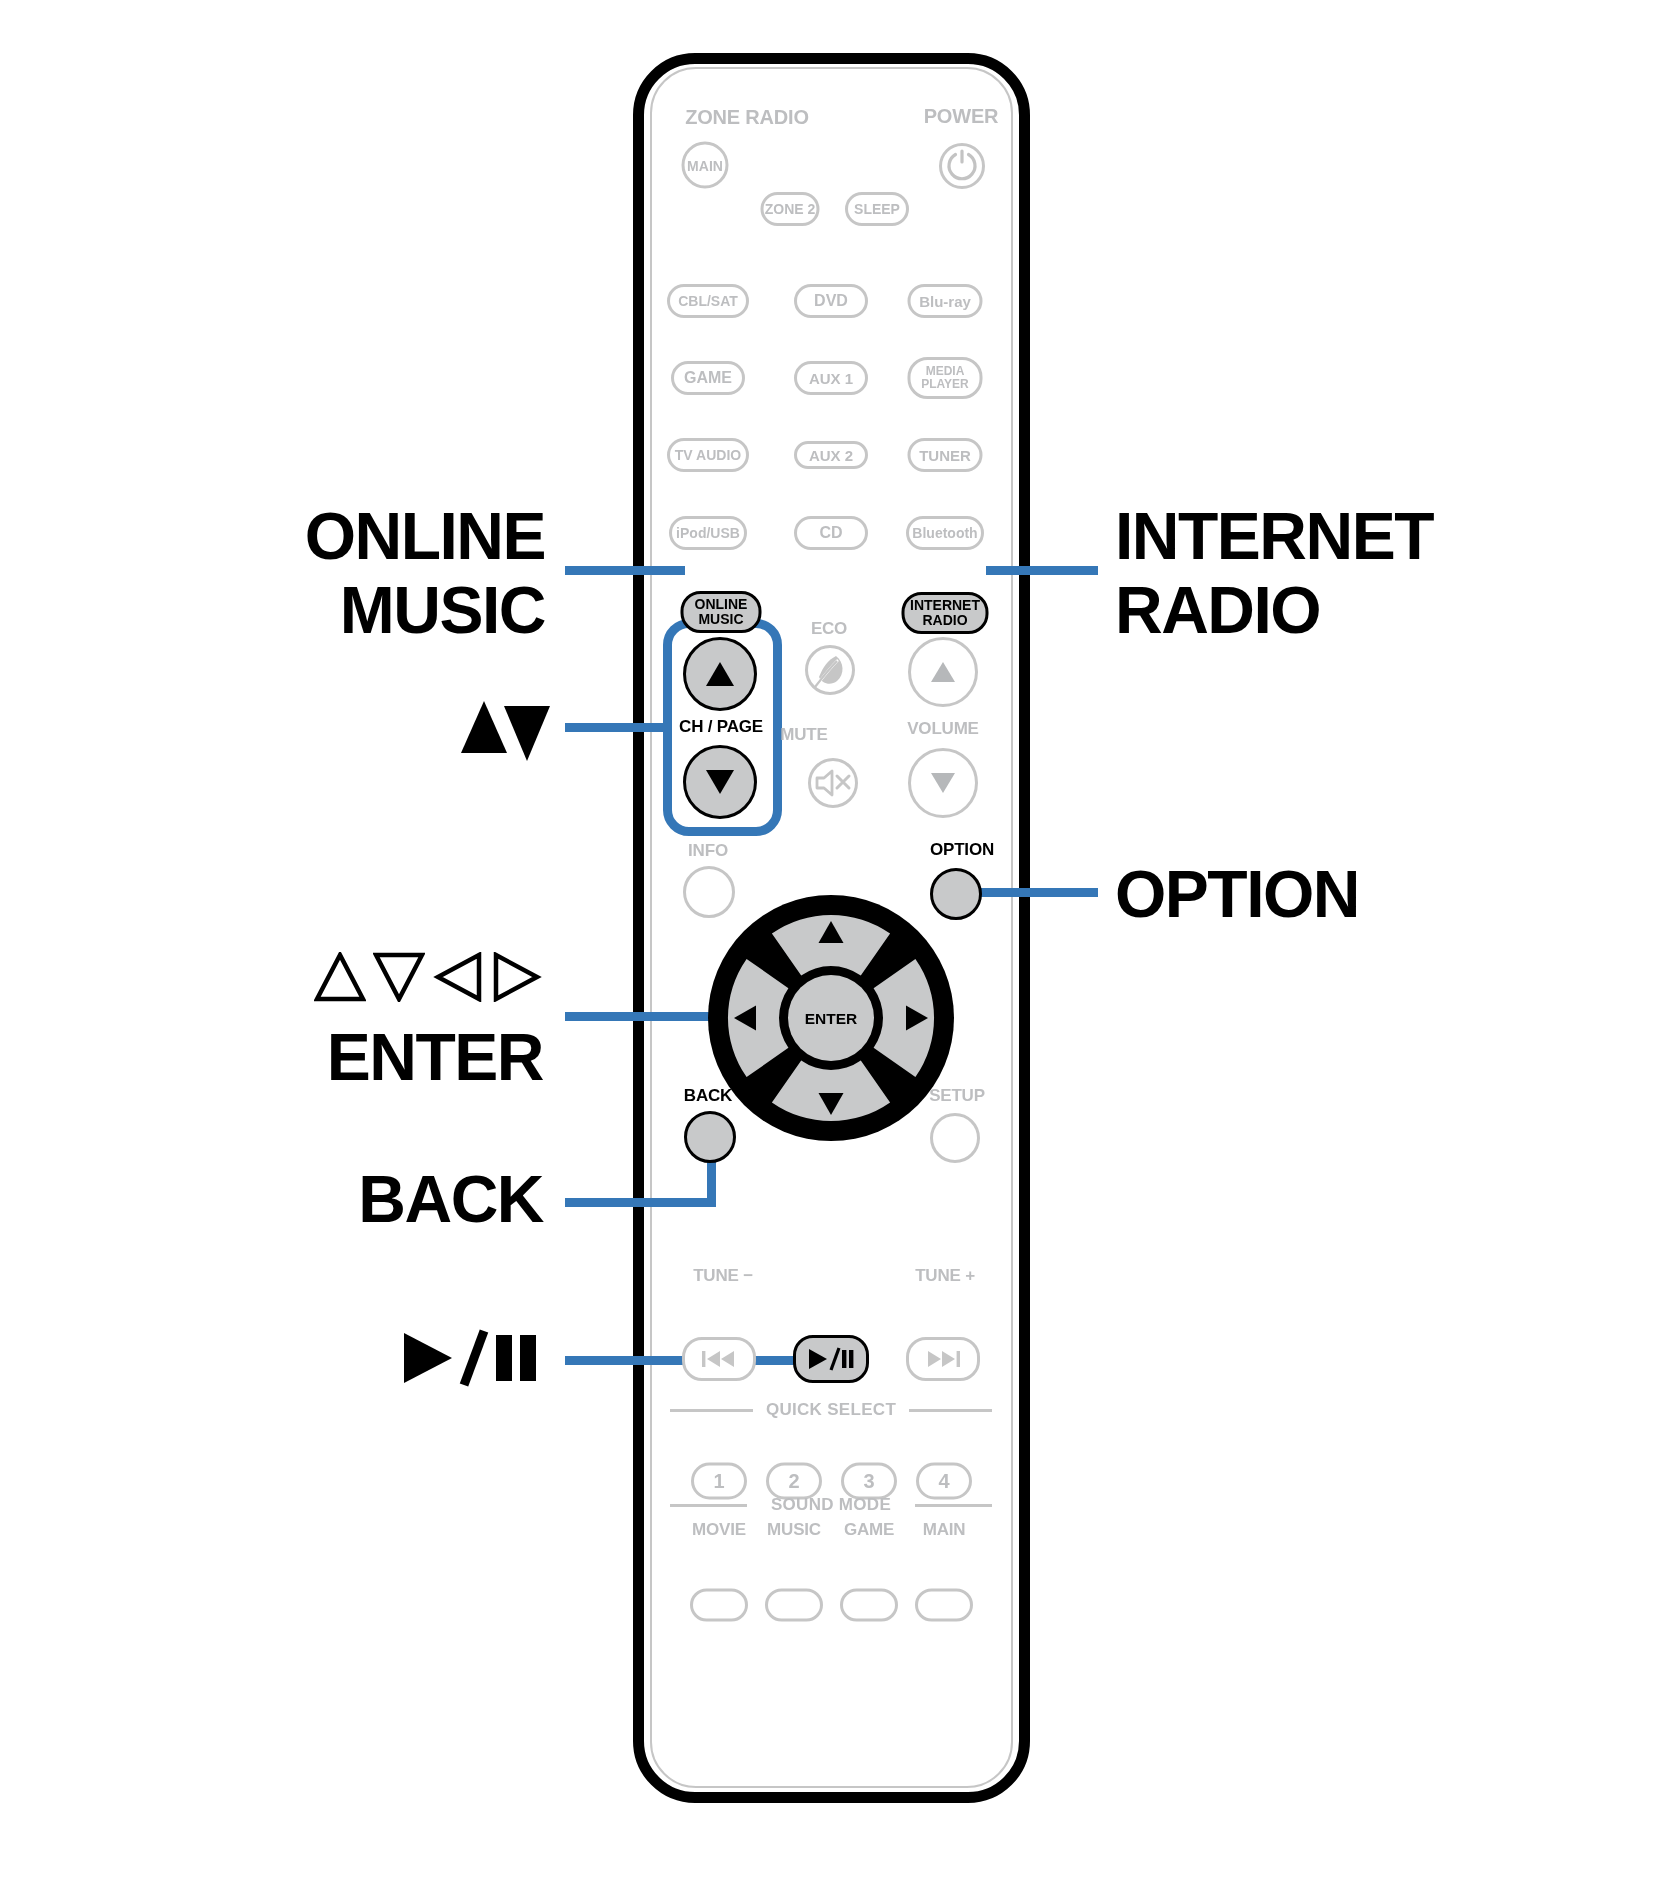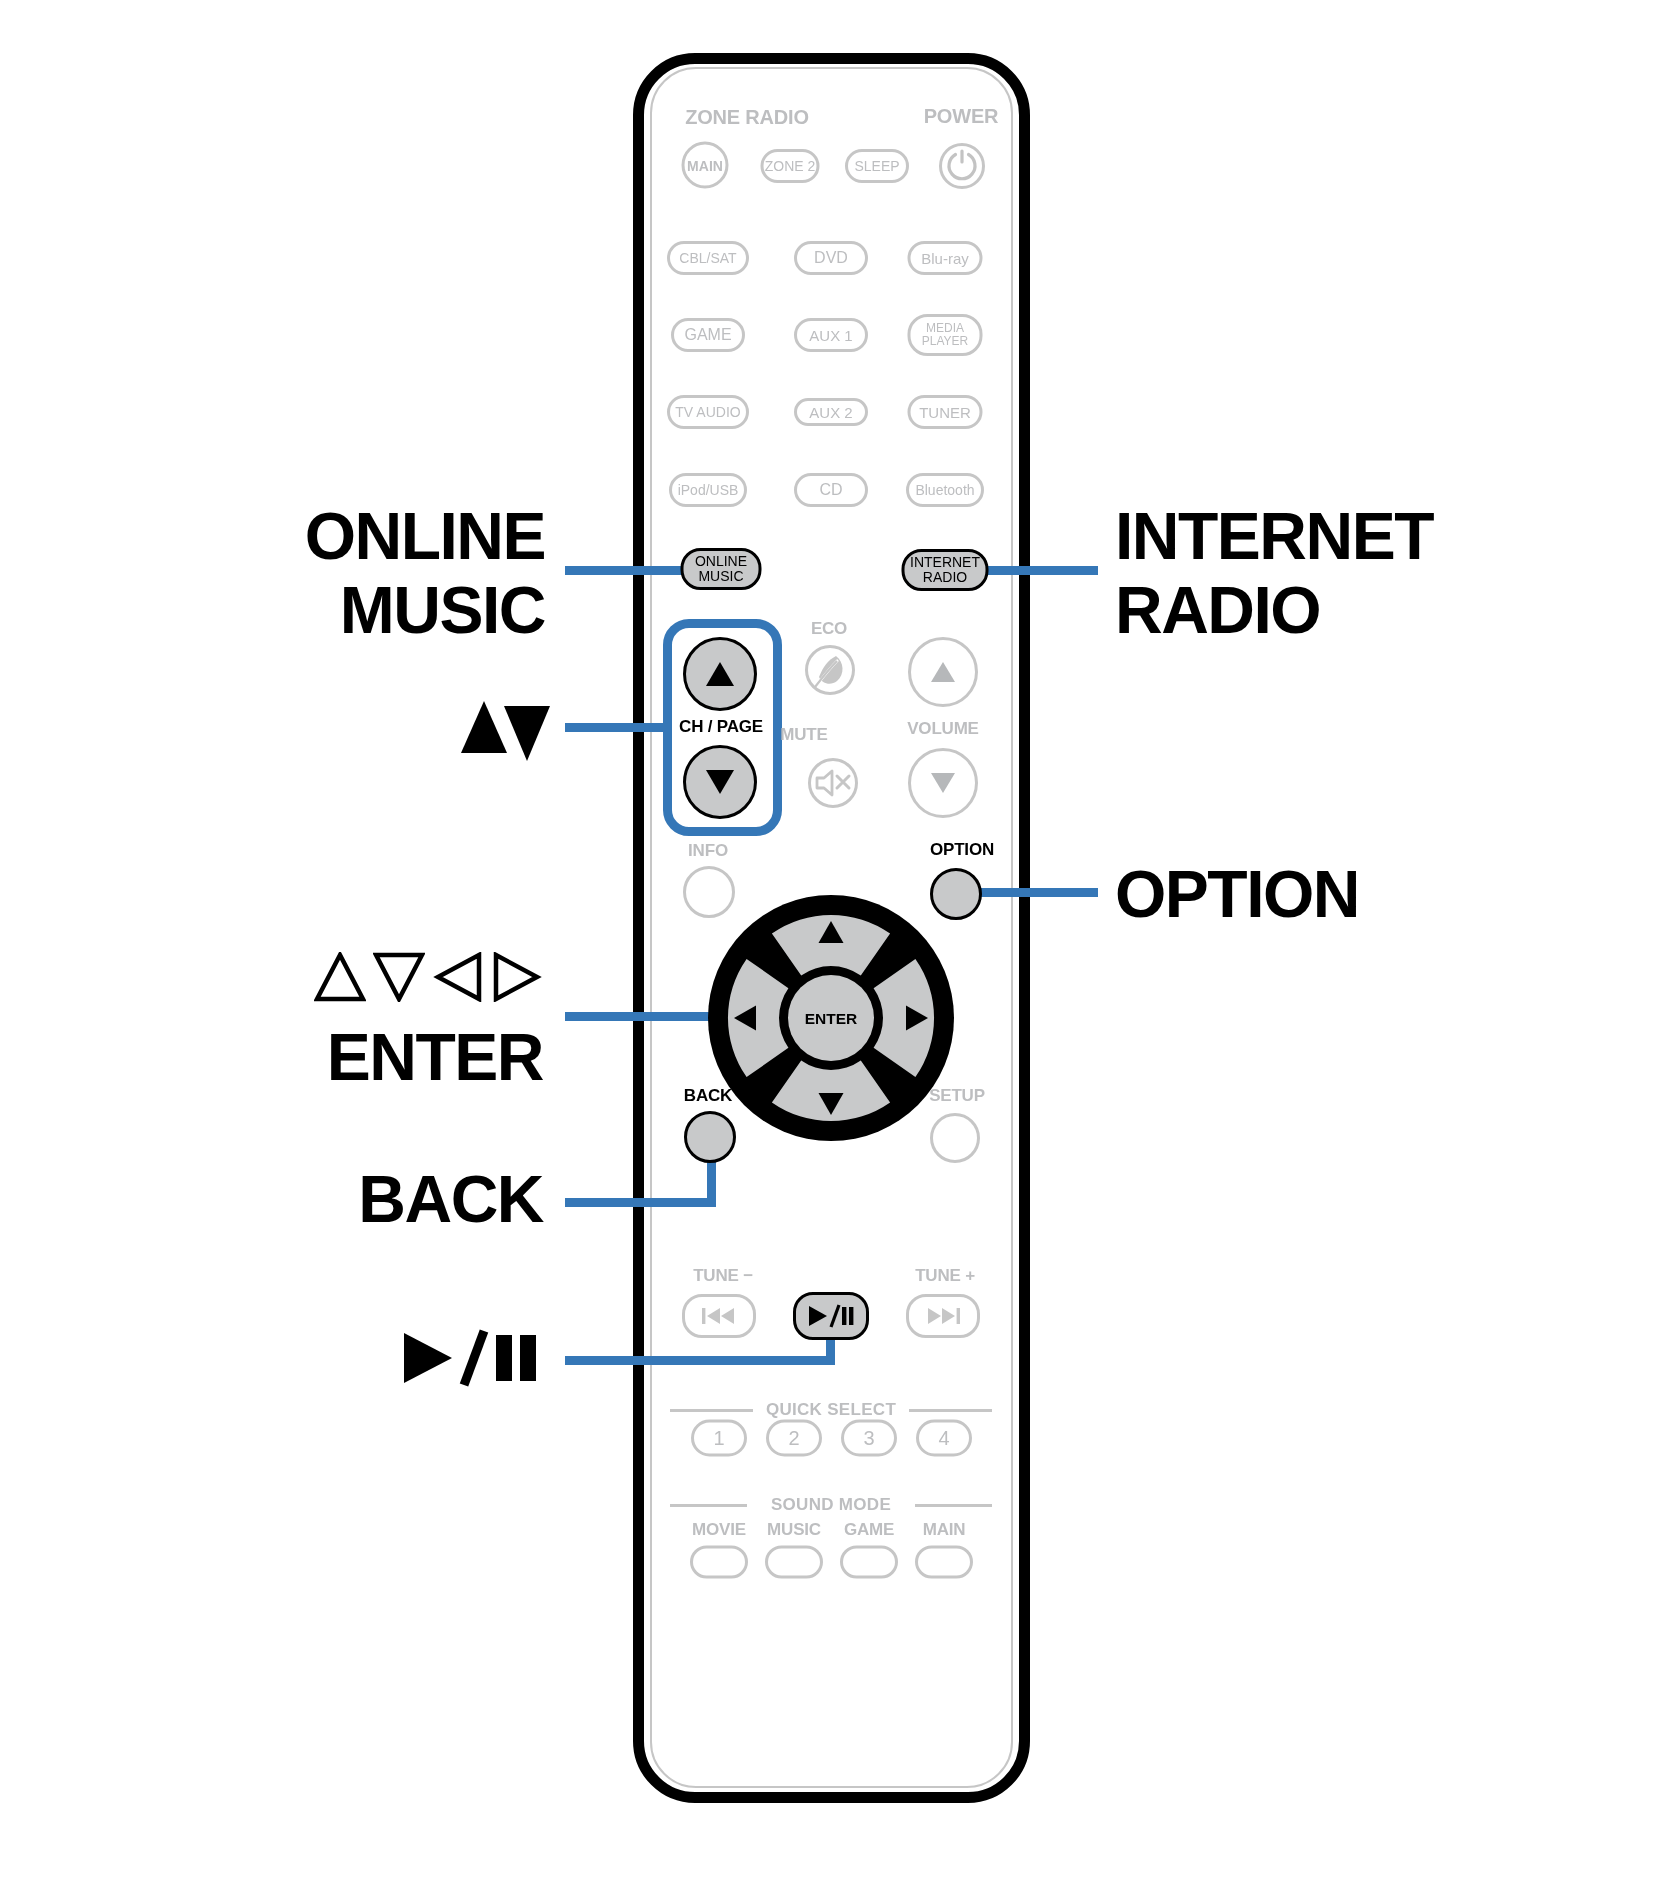--- a/index.html
+++ b/index.html
@@ -5,22 +5,22 @@
   html,body{margin:0;padding:0;background:#fff;font-family:"Liberation Sans",sans-serif;}
   #canvas{position:relative;width:1665px;height:1878px;background:#fff;overflow:hidden;}
 
   .remote-body{position:absolute;left:633px;top:53px;width:397px;height:1750px;
     box-sizing:border-box;border:11px solid #000;border-radius:62px;background:#fff;z-index:1;}
   .remote-inner{position:absolute;left:650px;top:67px;width:363px;height:1721px;
     box-sizing:border-box;border:2.5px solid var(--outline-gray,#c9c9c9);border-radius:46px;z-index:2;}
 
   .ctr{transform:translate(-50%,-50%);}
   .pill{position:absolute;box-sizing:border-box;border:3px solid var(--outline-gray,#c6c6c6);
-    border-radius:20px;background:#fff;color:var(--label-gray,#bfbfbf);font-weight:normal;
-    display:flex;align-items:center;justify-content:center;white-space:nowrap;z-index:10;}
+    border-radius:20px;background:#fff;color:var(--label-gray,#bfbfbf);font-weight:bold;
+    display:flex;align-items:center;justify-content:center;white-space:nowrap;z-index:10;margin-top:43px;}
   .circ{position:absolute;box-sizing:border-box;border:3px solid var(--outline-gray,#c6c6c6);
     border-radius:50%;background:#fff;color:var(--label-gray,#bfbfbf);font-weight:bold;
     display:flex;align-items:center;justify-content:center;z-index:10;}
   .hl{background:var(--button-gray,#c8c9ca);border-color:#000;border-width:3.5px;color:#000;}
   .lines span{display:block;line-height:15px;text-align:center;}
   .lines.sm span{line-height:13px;}
 
   .glabel{position:absolute;color:var(--label-gray,#bfbfbf);font-weight:bold;font-size:17px;
     white-space:nowrap;letter-spacing:-0.2px;z-index:10;}
   .blabel{color:#000;}

